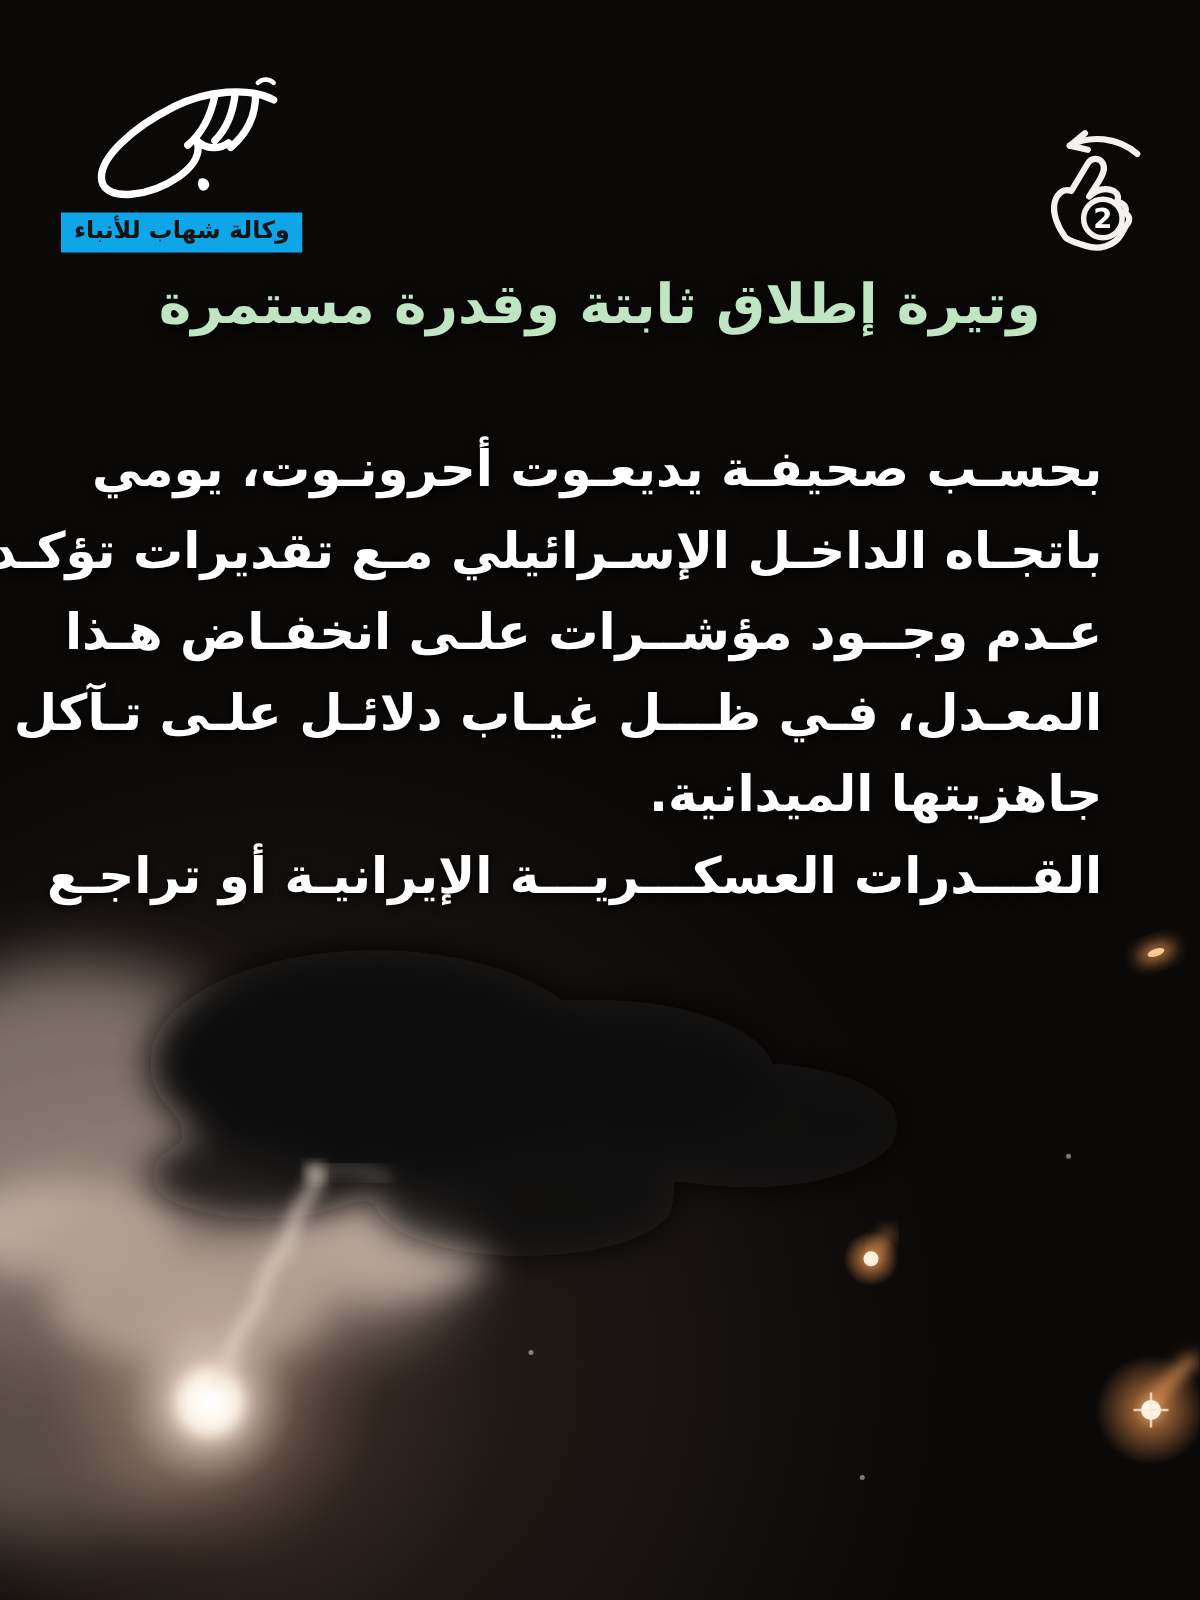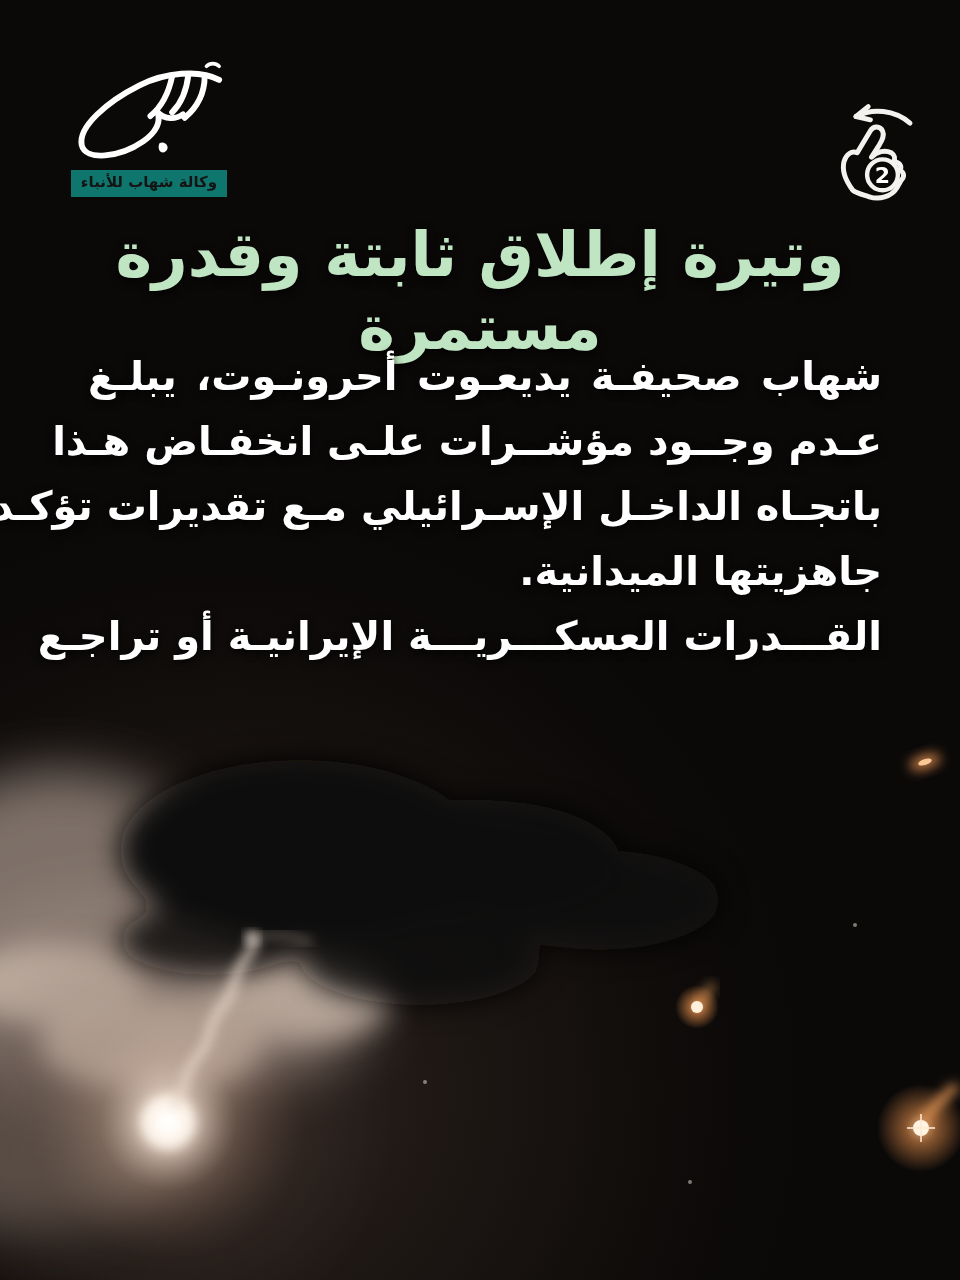--- a/index.html
+++ b/index.html
@@ -25,23 +25,23 @@
     top: 60px;
     left: 56px;
     width: 186px;
     text-align: center;
     z-index: 5;
   }
   .logo-calligraphy { display: block; margin: 0 auto; }
   .logo-box {
     display: inline-block;
     margin-top: 6px;
-    background: #0f766e;
+    background: #0ea5e9;
     color: #141414;
-    font-size: 15px;
+    font-size: 19px;
     font-weight: 700;
     line-height: 1.25;
     padding: 3px 10px 5px;
     white-space: nowrap;
     direction: rtl;
   }
   .swipe-wrap {
     position: absolute;
     top: 100px;
     right: 28px;
@@ -51,21 +51,21 @@
   }
   
   .headline {
     position: absolute;
     top: 218px;
     left: 40px;
     right: 40px;
     margin: 0;
     direction: rtl;
     text-align: center;
-    font-size: 62px;
+    font-size: 44px;
     font-weight: 700;
     letter-spacing: 0;
     color: #c0e5c3;
     text-shadow: 0 3px 10px rgba(0,0,0,0.85);
     z-index: 4;
   }
   
   .article {
     position: absolute;
     top: 344px;
@@ -213,20 +213,21 @@
                  L68 80 C63 88 52 91 43 88 C37 86 32 85 28 82 Z"></path>
       </g>
       <circle cx="55" cy="68" r="14" fill="#0b0908" stroke="#f4f2ef" stroke-width="4"></circle>
       <text x="55" y="75" text-anchor="middle" font-size="20" font-weight="bold" fill="#ffffff" font-family="DejaVu Sans, sans-serif">2</text>
     </svg>
   </div>
 
   <h1 class="headline">وتيرة إطلاق ثابتة وقدرة مستمرة</h1>
 
   <div class="article">
-    <div class="line">شهاب صحيفـة يديعـوت أحرونـوت، يبلـغ</div>
+    <div class="line">بحسـب صحيفـة يديعـوت أحرونـوت، يومي</div>
+    <div class="line">باتجـاه الداخـل الإسـرائيلي مـع تقديرات تؤكـد</div>
     <div class="line">عـدم وجــود مؤشــرات علـى انخفـاض هـذا</div>
-    <div class="line">باتجـاه الداخـل الإسـرائيلي مـع تقديرات تؤكـد</div>
+    <div class="line">المعـدل، فـي ظـــل غيـاب دلائـل علـى تـآكل</div>
     <div class="line last">جاهزيتها الميدانية.</div>
     <div class="line">القـــدرات العسكـــريـــة الإيرانيـة أو تراجـع</div>
   </div>
 
 </div>
 
 </body></html>

